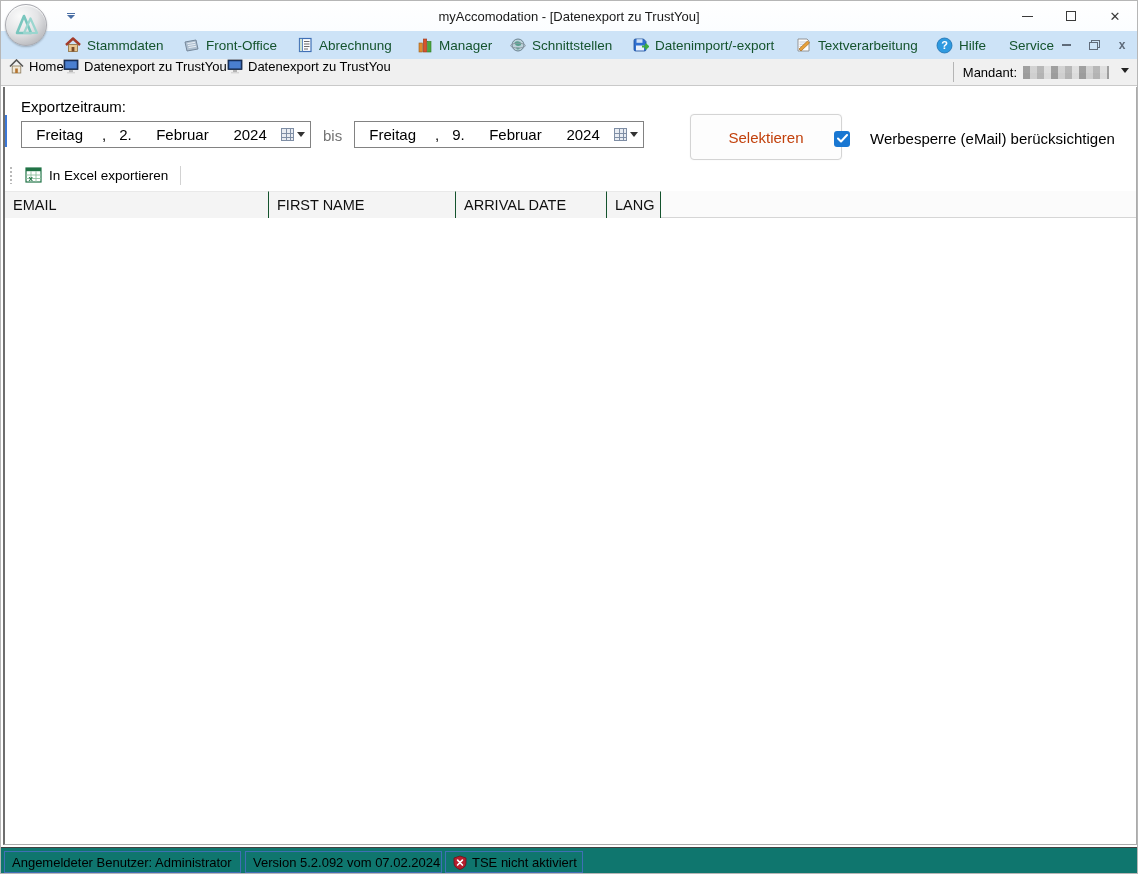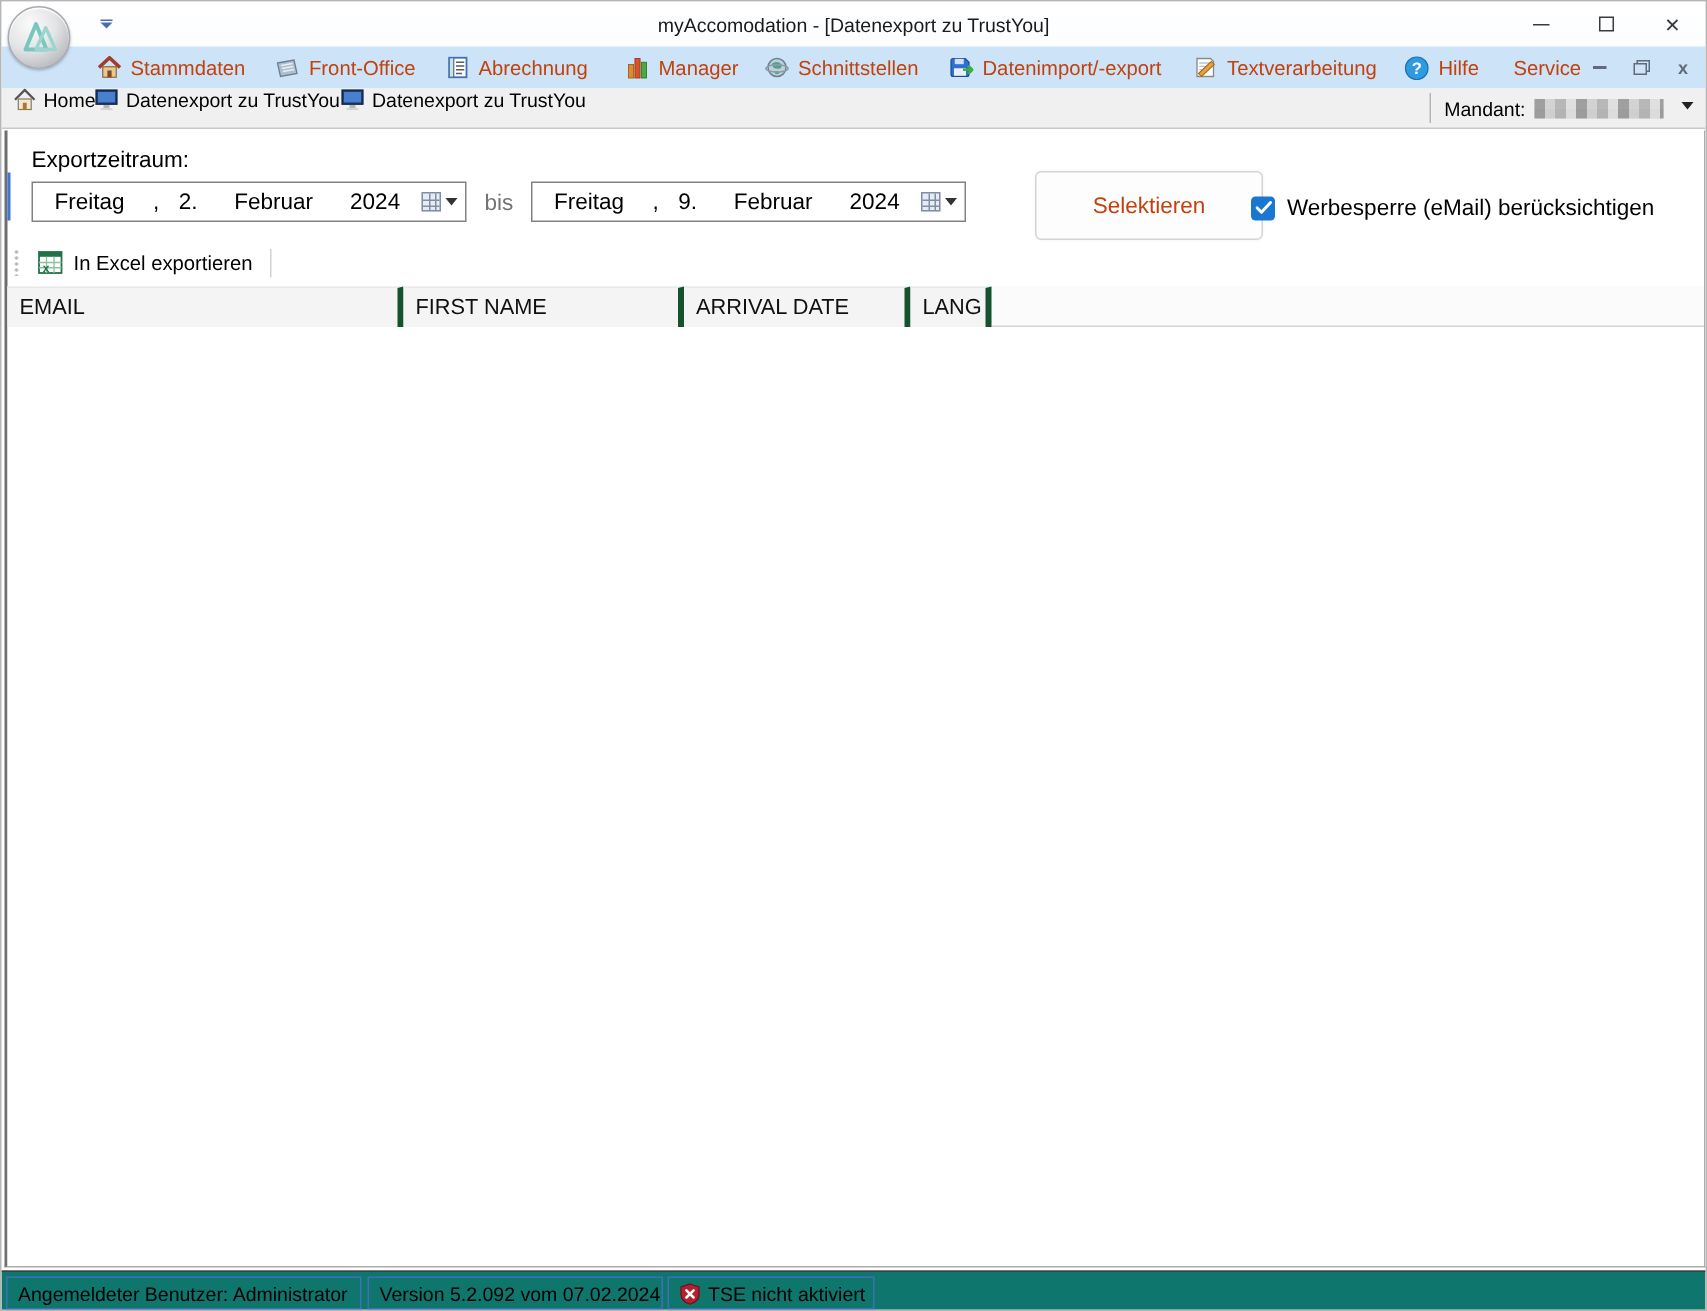--- a/index.html
+++ b/index.html
@@ -15,21 +15,21 @@
   .qat-dd { position:absolute; left:64px; top:11px; width:12px; height:12px; cursor:default; }
   .qat-dd .bar { width:8px; height:0; border-top:1px solid #4a6fa5; margin:1px auto 1px; }
   .qat-dd .tri { width:0; height:0; margin:1px auto 0; border-left:4px solid transparent; border-right:4px solid transparent; border-top:4px solid #4a6fa5; }
   .wm-controls { position:absolute; right:0; top:0; height:30px; display:flex; }
   .wm-btn { width:44px; height:30px; display:flex; align-items:center; justify-content:center; color:#3a3a3a; font-size:13px; }
   .wm-max-glyph { width:10px; height:10px; border:1px solid #3a3a3a; }
   .wm-min-glyph { width:11px; height:0; border-top:1px solid #3a3a3a; }
 
   
   .menubar { position:absolute; left:0; top:30px; width:100%; height:28px; background:#cde3f7; }
-  .menu-item { position:absolute; top:0; height:28px; display:flex; align-items:center; gap:6px; font-size:13.5px; color:#c2410c; white-space:nowrap; cursor:default; }
+  .menu-item { position:absolute; top:0; height:28px; display:flex; align-items:center; gap:6px; font-size:13.5px; color:#14532d; white-space:nowrap; cursor:default; }
   .mdi-controls { position:absolute; right:6px; top:0; height:28px; display:flex; align-items:center; gap:10px; }
   .mdi-btn { width:18px; height:18px; display:flex; align-items:center; justify-content:center; color:#5f6b7a; font-size:12px; }
   .mdi-min { width:9px; height:0; border-top:2px solid #5f6b7a; }
   .mdi-restore { position:relative; width:11px; height:10px; }
   .mdi-restore::before { content:""; position:absolute; right:0; top:0; width:7px; height:6px; border:1px solid #5f6b7a; }
   .mdi-restore::after { content:""; position:absolute; left:0; bottom:0; width:7px; height:6px; border:1px solid #5f6b7a; background:#cde3f7; }
 
   
   .tabbar { position:absolute; left:0; top:58px; width:100%; height:27px; background:#f0f0f0; border-bottom:1px solid #c9c9c9; }
   .tab { position:absolute; top:0; height:26px; display:flex; align-items:flex-start; gap:5px; font-size:13px; color:#000; white-space:nowrap; cursor:default; }
@@ -56,34 +56,34 @@
       linear-gradient(#7f8ea5,#7f8ea5) 4px 0/1px 100% no-repeat,
       linear-gradient(#7f8ea5,#7f8ea5) 8px 0/1px 100% no-repeat,
       linear-gradient(#7f8ea5,#7f8ea5) 0 4px/100% 1px no-repeat,
       linear-gradient(#7f8ea5,#7f8ea5) 0 8px/100% 1px no-repeat, #e8ecf2; }
   .dp-arrow { width:0; height:0; border-left:4px solid transparent; border-right:4px solid transparent; border-top:5px solid #333; }
 
   .bis-label { position:absolute; left:318px; top:40px; font-size:15px; color:#737373; }
 
   .select-btn { position:absolute; left:657px; top:27px; width:152px; height:46px; background:#fdfdfd; border:1px solid #d4d4d4; border-radius:4px; font-size:15px; color:#c2410c; display:flex; align-items:center; justify-content:center; box-shadow:0 0 2px rgba(0,0,0,.06); cursor:default;margin-left:28px; }
 
-  .chk-row { position:absolute; left:829px; top:43px; display:flex; align-items:center; gap:8px; }
+  .chk-row { position:absolute; left:829px; top:43px; display:flex; align-items:center; gap:20px; }
   .checkbox { width:16px; height:16px; background:#1977d2; border-radius:3px; display:flex; align-items:center; justify-content:center; }
   .checkbox svg { display:block; }
   .chk-label { font-size:15px; color:#000; white-space:nowrap; }
 
   
   .toolbar { position:absolute; left:0; top:74px; width:100%; height:28px; display:flex; align-items:center; }
   .grip { width:4px; height:18px; margin-left:4px; background-image:radial-gradient(#b9b9b9 1px, transparent 1.2px); background-size:4px 4px; }
   .excel-btn { display:flex; align-items:center; gap:7px; margin-left:8px; font-size:13.5px; color:#000; height:24px; padding:0 4px; cursor:default; }
   .tb-sep { width:0; height:19px; border-left:1px solid #d2d2d2; margin-left:8px; }
 
   
   .grid-header { position:absolute; left:0; top:104px; width:100%; height:27px; display:flex; background:#fbfbfb; border-bottom:1px solid #d6d6d6; }
-  .col { height:27px; background:#f4f4f4; border-right:4px solid #14532d; border-top:1px solid #e9e9e9; display:flex; align-items:center; padding-left:8px; font-size:14.5px; color:#101010; white-space:nowrap; overflow:hidden; cursor:default; }
+  .col { height:27px; background:#f4f4f4; border-right:1px solid #14532d; border-top:1px solid #e9e9e9; display:flex; align-items:center; padding-left:8px; font-size:14.5px; color:#101010; white-space:nowrap; overflow:hidden; cursor:default; }
   .col-email {width:264px;} .col-first {width:187px;} .col-last {width:246px;} .col-arrival {width:151px;} .col-departure {width:160px;} .col-lang {width:54px;}
   .grid-body { position:absolute; left:0; top:131px; right:0; bottom:0; background:#fff; }
 
   
   .statusbar { position:absolute; left:0; top:846px; width:100%; height:28px; background:#0f766e; border-top:1px solid #404040; }
   .status-panel { position:absolute; top:3px; height:22px; border:1px solid #3f6fb5; display:flex; align-items:center; gap:5px; padding:0 7px; font-size:13px; color:#000; white-space:nowrap; }
   .sp-1 { left:3px; width:237px; } .sp-2 { left:244px; width:197px; } .sp-3 { left:444px; width:138px; }
 
   .icon { flex:0 0 auto; display:block; }
 </style>

